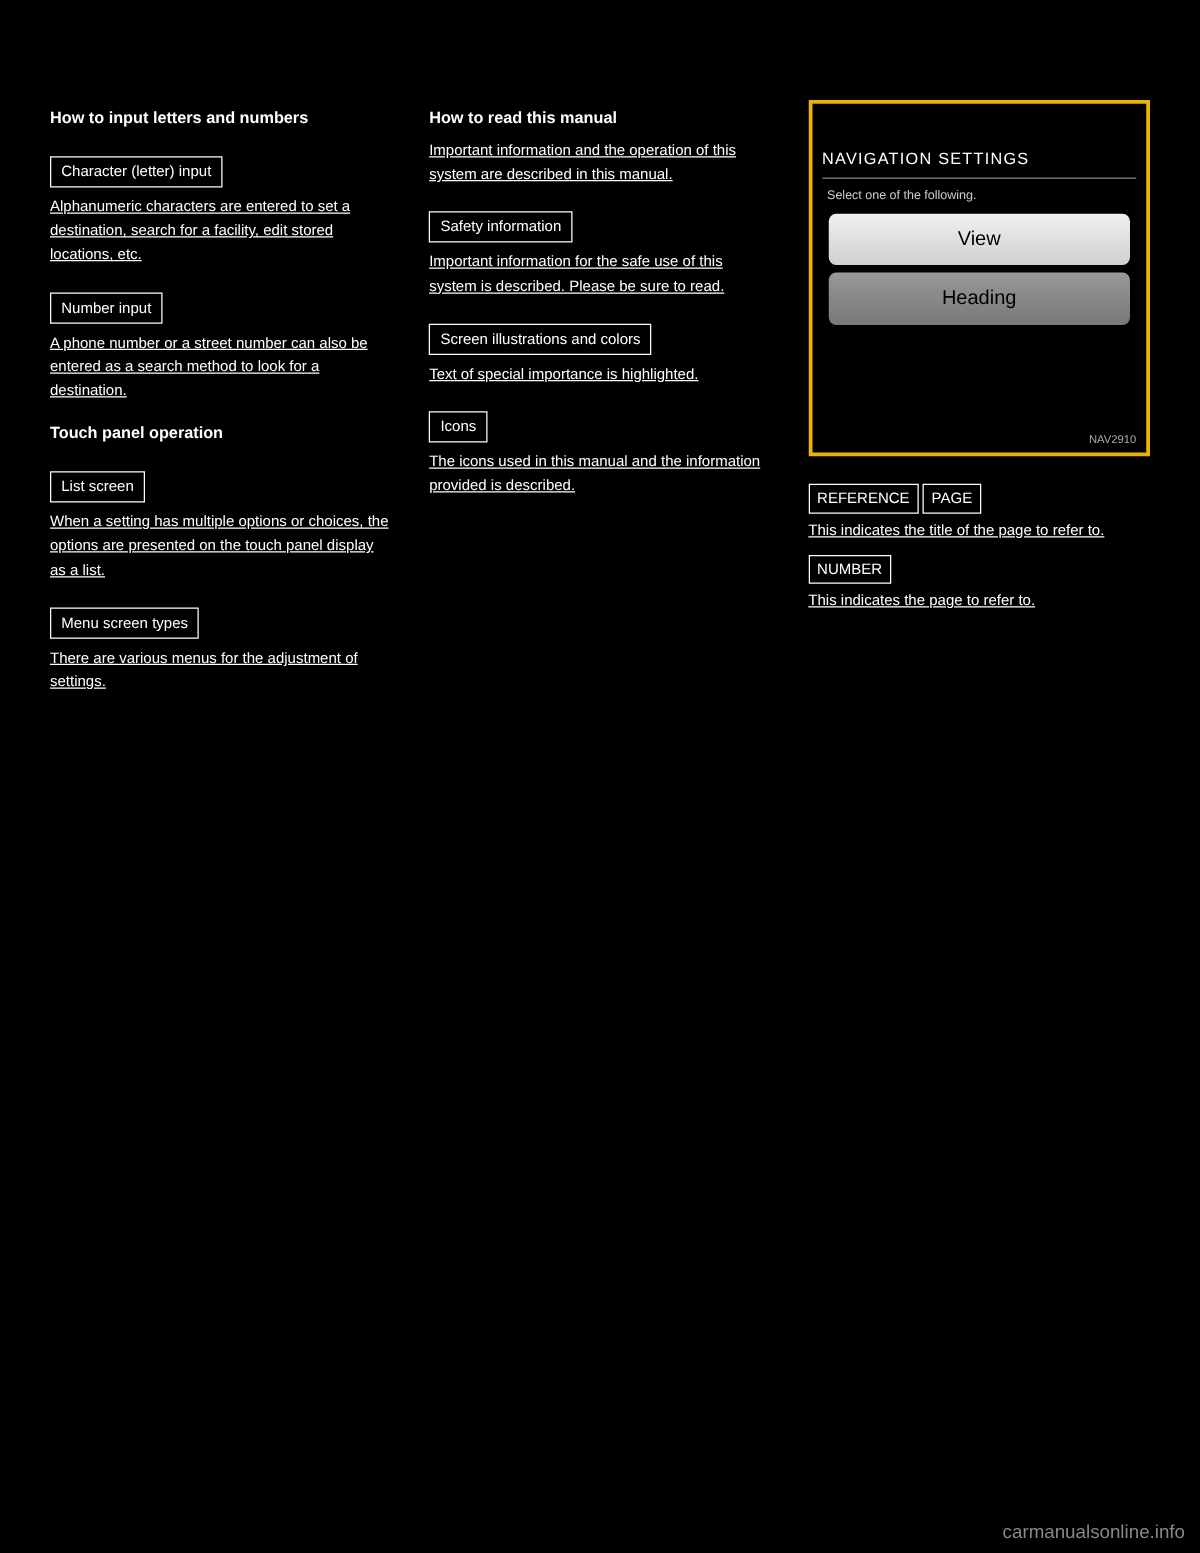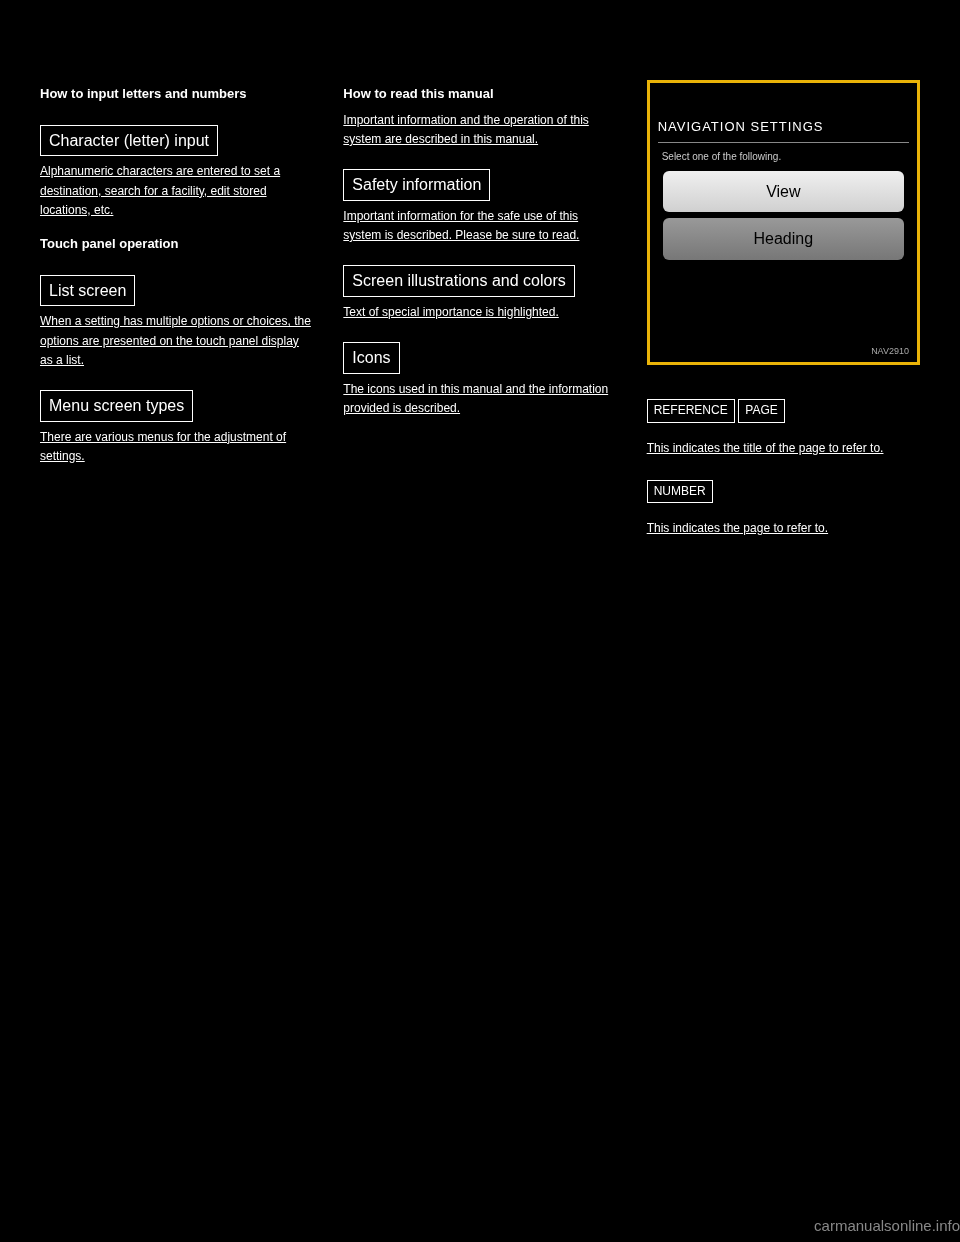--- a/index.html
+++ b/index.html
@@ -28,21 +28,21 @@
     .column {
       flex: 1;
       font-size: 13px;
       line-height: 1.6;
     }
     .section-label {
       border: 1px solid #fff;
       display: inline-block;
       padding: 2px 8px;
       margin: 6px 0;
-      font-size: 16px;
+      font-size: 12px;
     }
     .instruction-text {
       font-size: 12px;
       margin-bottom: 4px;
       text-decoration: underline;
     }
     .subheading {
       font-size: 13px;
       font-weight: bold;
       margin-bottom: 6px;
@@ -93,51 +93,55 @@
     .manual-label {
       font-size: 9px;
       text-align: right;
       padding-right: 8px;
       padding-bottom: 4px;
       color: #aaa;
     }
     .watermark {
       position: absolute;
       bottom: 8px;
-      right: 0;
+      right: 12px;
       font-size: 15px;
       color: #888;
     }
     .para {
       margin-bottom: 6px;
     }
     .ref-label {
       border: 1px solid #fff;
       display: inline-block;
       padding: 1px 6px;
       font-size: 12px;
-      margin: 16px 0;
+      margin: 4px 0;
     }
     .col-block {
       margin-bottom: 14px;
     }
   </style>
 </head>
 <body>
 
 <div class="page-container">
   <div class="columns">
 
     <div class="column">
       <div class="col-block">
         <div class="subheading">How to input letters and numbers</div>
       </div>
       <div class="col-block">
         <div class="section-label">Character (letter) input</div>
         <div class="instruction-text para">Alphanumeric characters are entered to set a destination, search for a facility, edit stored locations, etc.</div>
+      </div>
+      <div class="col-block">
+        <div class="section-label">Number input</div>
+        <div class="instruction-text para">A phone number or a street number can also be entered as a search method to look for a destination.</div>
       </div>
       <div class="col-block">
         <div class="subheading">Touch panel operation</div>
       </div>
       <div class="col-block">
         <div class="section-label">List screen</div>
         <div class="instruction-text para">When a setting has multiple options or choices, the options are presented on the touch panel display as a list.</div>
       </div>
       <div class="col-block">
         <div class="section-label">Menu screen types</div>

